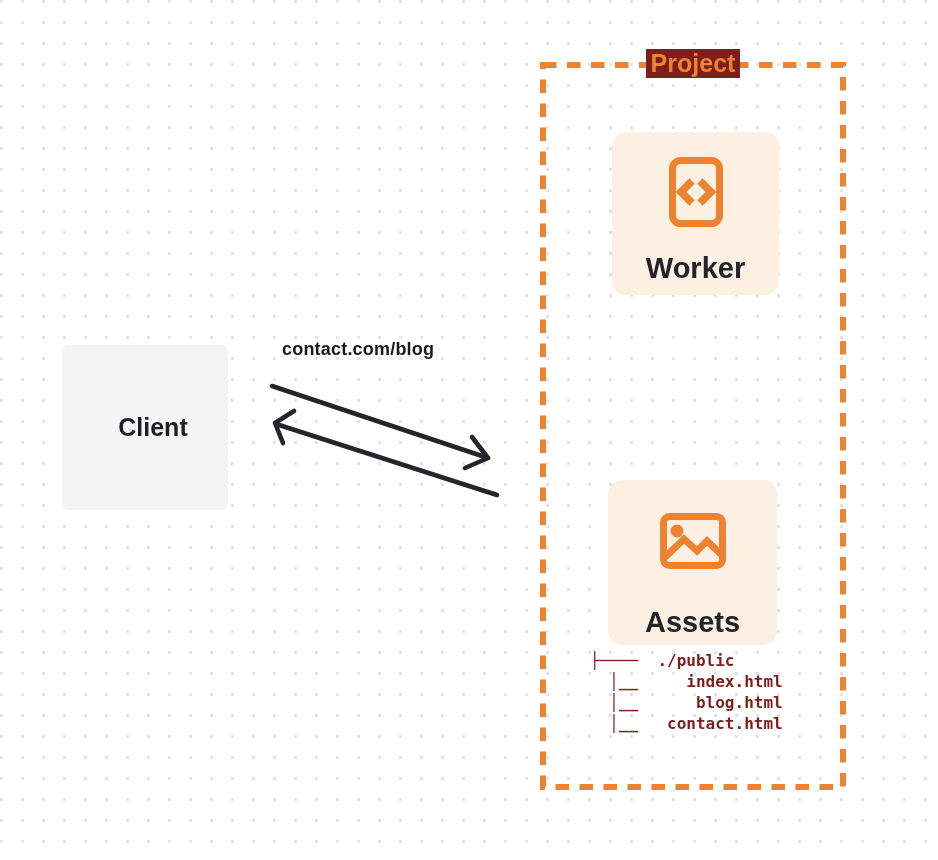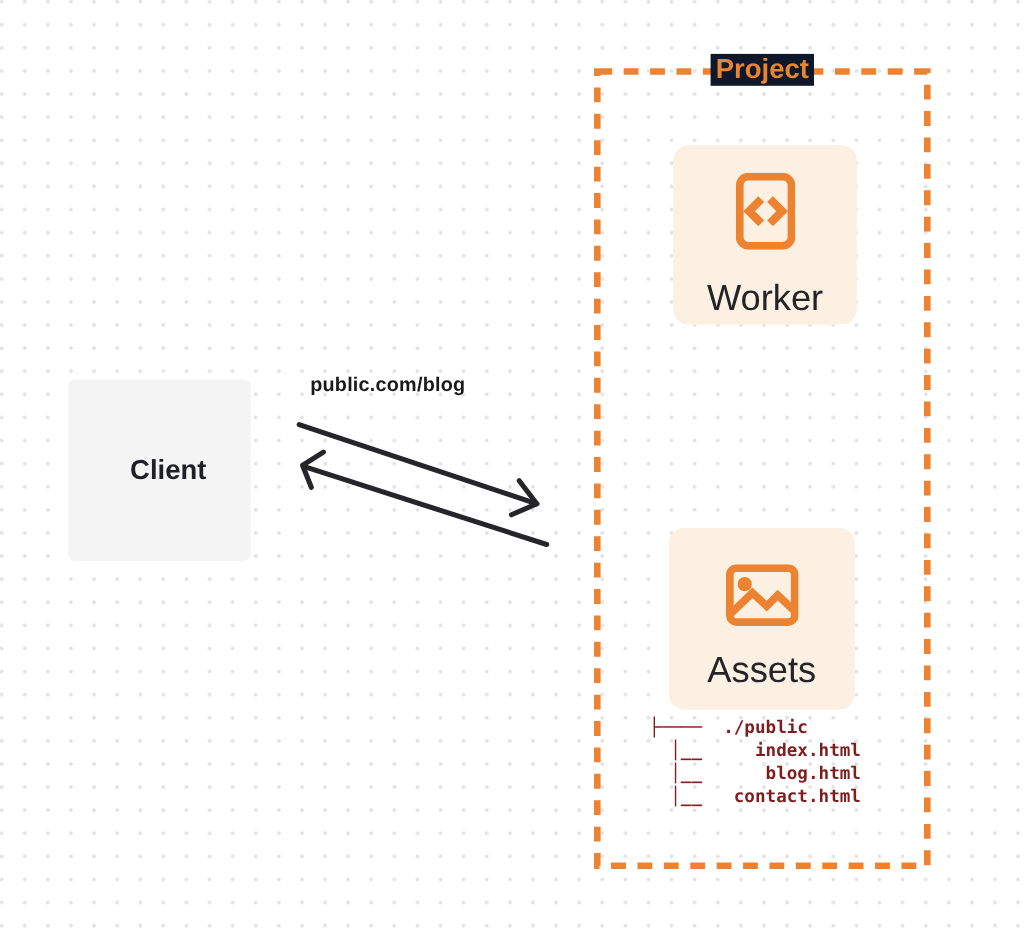--- a/index.html
+++ b/index.html
@@ -26,33 +26,33 @@
   .request-label{
     position:absolute;left:282px;top:339px;z-index:3;
     font-size:18px;font-weight:bold;color:#191919;letter-spacing:.2px;
   }
 
   .project-label{
     position:absolute;left:543px;top:49px;width:300px;z-index:3;
     text-align:center;
   }
   .project-label span{
-    display:inline-block;background:#0f172a;padding:0 5px;
+    display:inline-block;background:#7f1d1d;padding:0 5px;
     font-size:25px;font-weight:bold;color:#e9852f;
   }
 
   .card{
     position:absolute;background:#fbf0e2;border-radius:14px;z-index:2;
     display:flex;flex-direction:column;align-items:center;
   }
   .card-worker{left:612px;top:132px;width:167px;height:163px;padding-top:25px;box-sizing:border-box;}
   .card-assets{left:608px;top:480px;width:169px;height:165px;padding-top:33px;box-sizing:border-box;}
-  .card .node-label{font-size:33px;font-weight:normal;color:#232428;}
+  .card .node-label{font-size:29px;font-weight:bold;color:#232428;}
   .card-worker .node-label{margin-top:25px;}
-  .card-assets .node-label{margin-top:21px;}
+  .card-assets .node-label{margin-top:37px;}
   .node-icon{display:block;}
 
   .file-tree{
     position:absolute;left:590px;top:650px;z-index:2;margin:0;
     font-family:"DejaVu Sans Mono","Liberation Mono",monospace;
     font-size:16px;line-height:21px;color:#7f1d1d;font-weight:bold;
   }
 </style>
 </head>
 <body>
@@ -70,21 +70,21 @@
     <g stroke="#26262a" stroke-width="4.6" fill="none" stroke-linecap="round" stroke-linejoin="round">
       <path d="M497,495 L276,424"></path>
       <path d="M294,411 L275,423 L283,443"></path>
     </g>
   </svg>
 
   <div class="client-box">
     <span>Client</span>
   </div>
 
-  <div class="request-label">public.com/blog</div>
+  <div class="request-label">contact.com/blog</div>
 
   <div class="project-label">
     <span>Project</span>
   </div>
 
   <div class="card card-worker">
     <svg class="node-icon" width="54" height="70" viewBox="0 0 54 70">
       <rect x="3.5" y="3.5" width="47" height="63" rx="8" fill="none" stroke="#ed8331" stroke-width="7"></rect>
       <polyline points="23,24 12,35 23,46" fill="none" stroke="#ed8331" stroke-width="7.5" stroke-linecap="butt" stroke-linejoin="miter"></polyline>
       <polyline points="31,24 42,35 31,46" fill="none" stroke="#ed8331" stroke-width="7.5" stroke-linecap="butt" stroke-linejoin="miter"></polyline>

